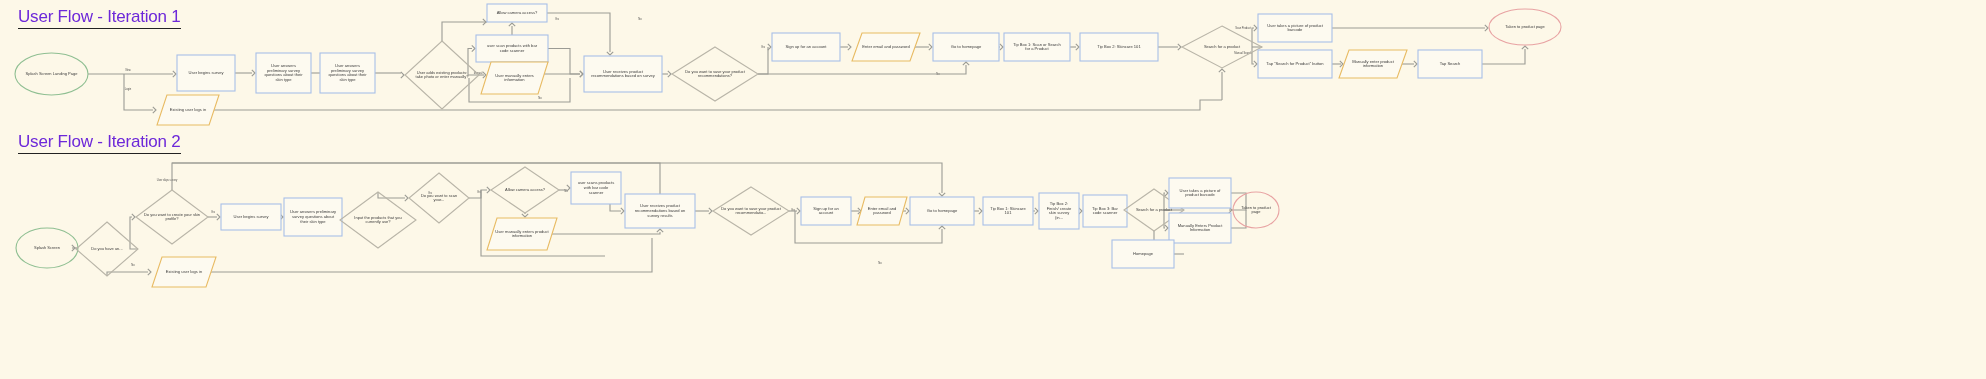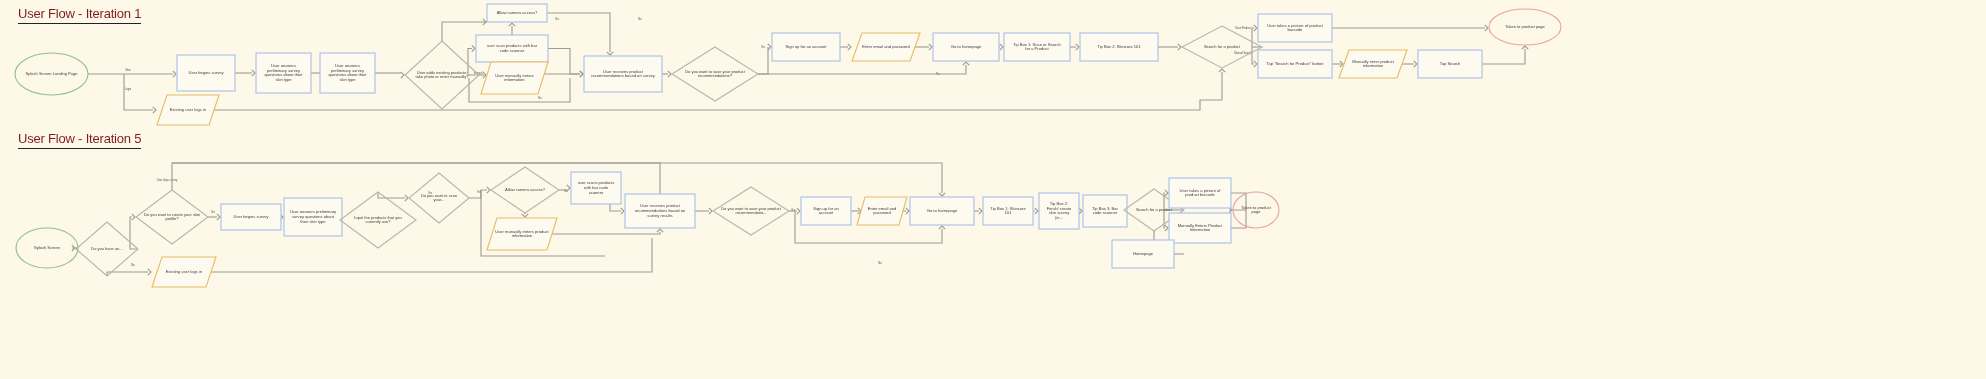--- a/index.html
+++ b/index.html
@@ -16,23 +16,23 @@
   }
   #board {
     position: absolute;
     left: 0; top: 0;
     width: 1986px;
     height: 379px;
   }
   .flow-title {
     position: absolute;
     font-family: "Liberation Sans", sans-serif;
-    font-size: 13px;
+    font-size: 17px;
     font-weight: 400;
-    color: #7f1d1d;
+    color: #6d28d9;
     letter-spacing: -0.2px;
     white-space: nowrap;
     border-bottom: 1.5px solid #222222;
     padding-bottom: 1px;
     line-height: 1.15;
   }
   #title-1 { left: 18px; top: 7px; }
   #title-2 { left: 18px; top: 132px; }
 
   svg.layer {
@@ -89,21 +89,21 @@
     stroke: #e8a3a3;
     stroke-width: 1.1;
   }
 </style>
 </head>
 <body>
 
 <div id="board">
 
   <div class="flow-title" id="title-1">User Flow - Iteration 1</div>
-  <div class="flow-title" id="title-2">User Flow - Iteration 5</div>
+  <div class="flow-title" id="title-2">User Flow - Iteration 2</div>
 
   <svg class="layer" id="connectors" viewBox="0 0 1986 379" preserveAspectRatio="none">
       <text x="128" y="70" class="edge-label" font-size="2.6">New</text>
       <text x="128" y="89" class="edge-label" font-size="2.6">Login</text>
       <text x="557" y="19" class="edge-label" font-size="2.6">Yes</text>
       <text x="640" y="19" class="edge-label" font-size="2.6">No</text>
       <text x="478" y="73" class="edge-label" font-size="2.6">Manual</text>
       <text x="540" y="98" class="edge-label" font-size="2.6">No</text>
       <text x="763" y="47" class="edge-label" font-size="2.6">Yes</text>
       <text x="938" y="74" class="edge-label" font-size="2.6">No</text>

